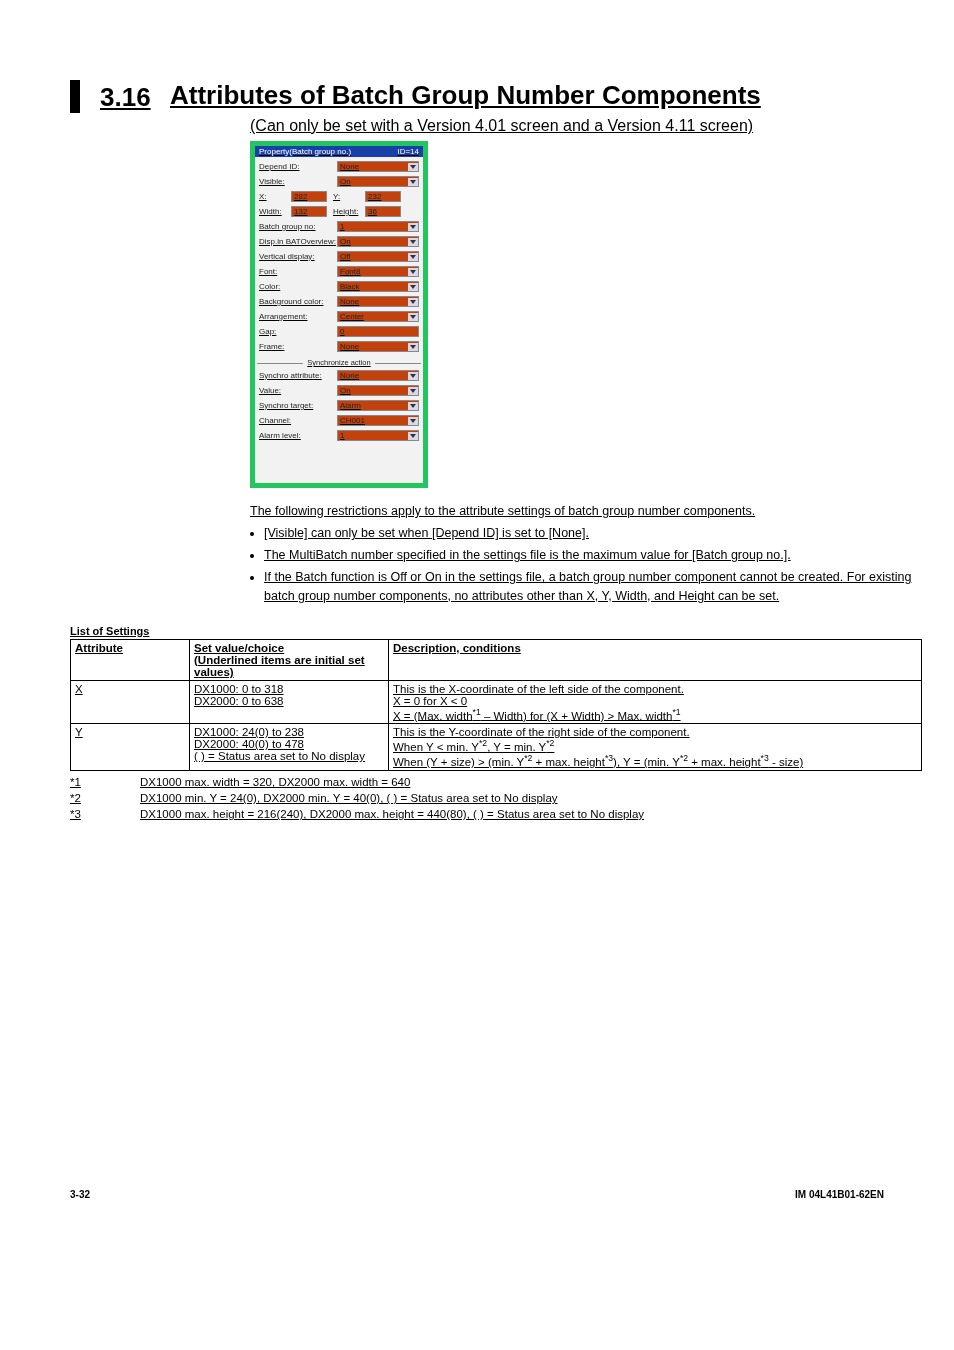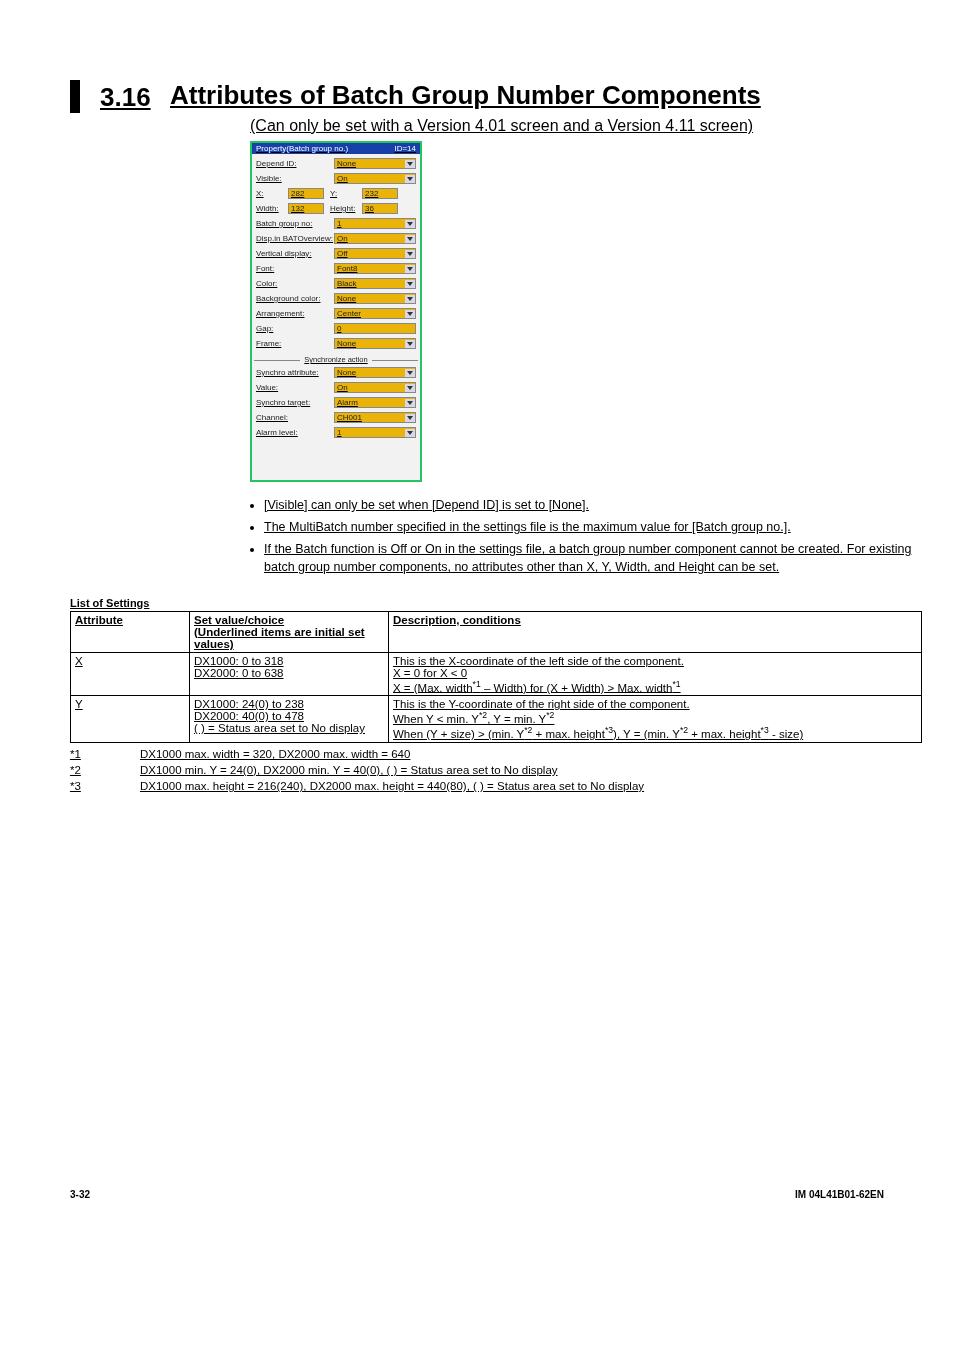--- a/index.html
+++ b/index.html
@@ -43,21 +43,21 @@
     margin-left: 180px;
     font-size: 16px;
     margin-bottom: 6px;
   }
   .panel-wrap {
     margin-left: 180px;
     margin-bottom: 14px;
   }
   .panel {
     width: 168px;
-    border: 2px solid #22c55e;
+    border: 5px solid #22c55e;
     background: #f2f2f2;
     font-size: 8px;
     color: #222;
   }
   .panel-header {
     background: #1840a8;
     color: #fff;
     font-size: 8px;
     padding: 1px 4px;
     display: flex;
@@ -68,21 +68,21 @@
   }
   .prow {
     display: flex;
     align-items: center;
     height: 15px;
   }
   .plabel { flex: 0 0 78px; }
   .plabel2 { flex: 0 0 32px; }
   .pfield {
     flex: 1;
-    background: #eab308;
+    background: #c2410c;
     border: 1px solid #888;
     height: 11px;
     line-height: 11px;
     padding: 0 2px;
     display: flex;
     justify-content: space-between;
     align-items: center;
     box-sizing: border-box;
   }
   .pfield.small { flex: 0 0 36px; margin-right: 6px; }
@@ -328,20 +328,21 @@
           <span class="pfield">
               <span>1</span>
               <span class="tri"></span>
             </span>
           </div>
       </div>
     </div>
   </div>
 
   <div class="body-text">
+    <p>The following restrictions apply to the attribute settings of batch group number components.</p>
     <ul class="bullets">
       <li>[Visible] can only be set when [Depend ID] is set to [None].</li>
       <li>The MultiBatch number specified in the settings file is the maximum value for [Batch group no.].</li>
       <li>If the Batch function is Off or On in the settings file, a batch group number component cannot be created. For existing batch group number components, no attributes other than X, Y, Width, and Height can be set.</li>
     </ul>
   </div>
 
   <div class="section-heading">List of Settings</div>
 
   <table class="settings">

